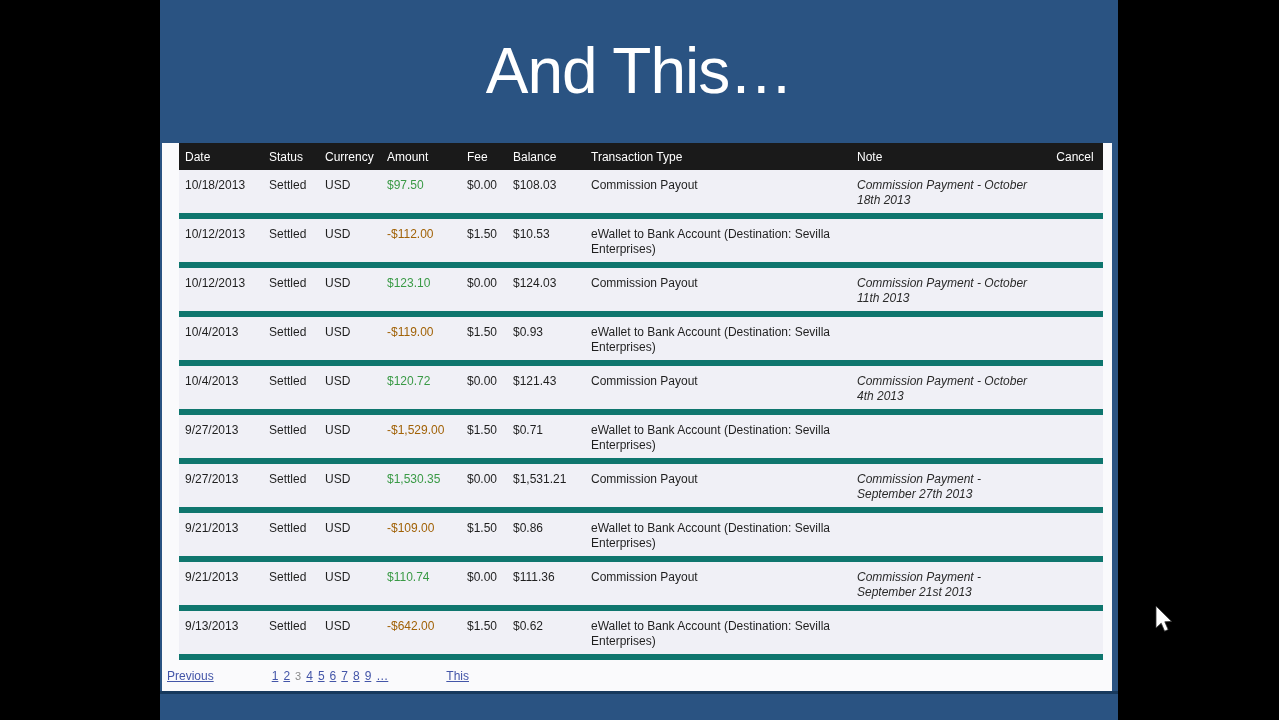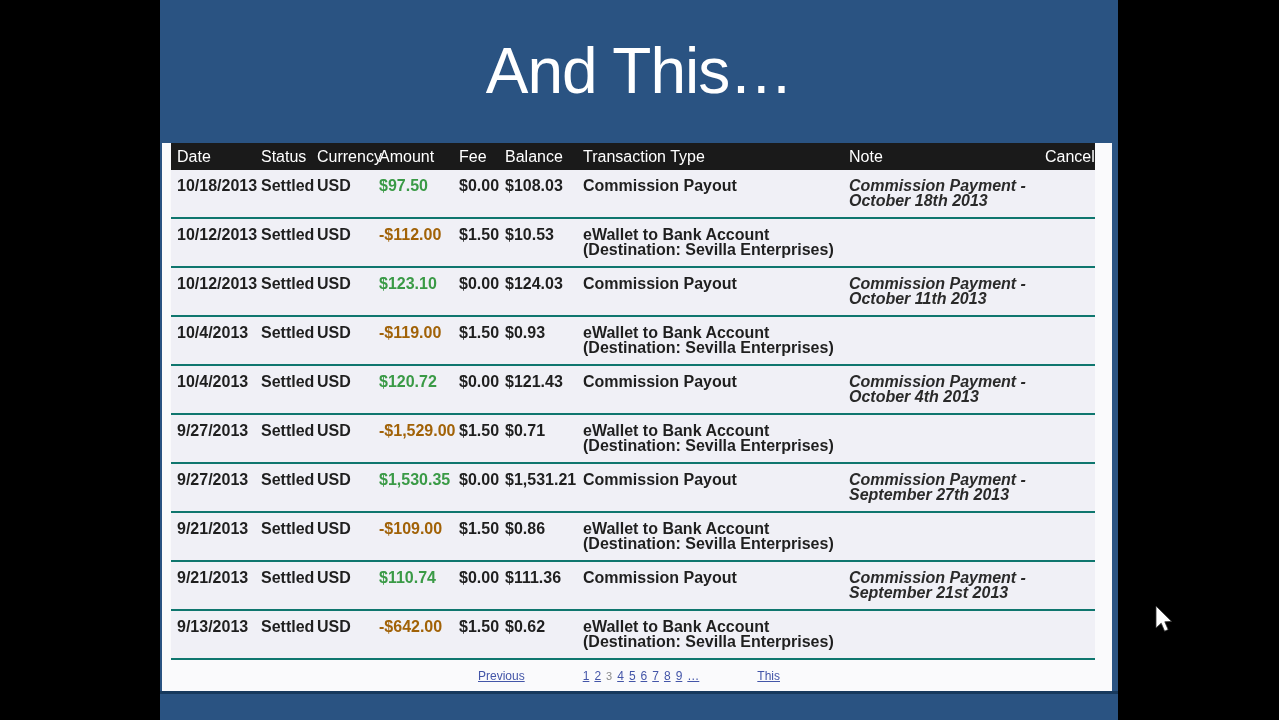--- a/index.html
+++ b/index.html
@@ -12,46 +12,46 @@
 
   .slide-title { margin-top: 34px; text-align: center; color: #FFFFFF;
                  font-size: 64px; font-weight: normal; letter-spacing: -1px; }
 
   .content { position: absolute; left: 2px; top: 143px; width: 950px; height: 548px;
              background: #FAFAFC; }
 
   .divider { position: absolute; left: 0; top: 691px; width: 958px; height: 3px;
              background: #17395D; }
 
-  .ttable { margin-left: 9px; width: 924px; font-size: 16px; color: #1F1F1F; }
+  .ttable { margin-left: 17px; width: 924px; font-size: 12px; color: #1F1F1F; }
 
   .thead { display: flex; background: #1A1A1A; color: #FFFFFF; height: 27px;
            align-items: center; }
   .thead .c { padding: 0 6px; }
 
   .trow { display: flex; background: #F0F0F6; min-height: 49px;
-          border-bottom: 2px solid #0f766e; font-weight: bold; }
+          border-bottom: 6px solid #0f766e; }
   .trow .c { padding: 8px 6px 4px 6px; line-height: 15px; }
 
   .c-date   { width: 84px; }
   .c-status { width: 56px; }
   .c-curr   { width: 62px; }
   .c-amt    { width: 80px; }
   .c-fee    { width: 46px; }
   .c-bal    { width: 78px; }
   .c-type   { width: 266px; }
   .c-note   { width: 196px; }
   .c-cancel { width: 56px; text-align: center; }
 
   .trow .c-note { font-style: italic; color: #2A2A2A; }
   .pos { color: #3A9A46; }
   .neg { color: #a16207; }
 
   .pager { margin-left: 5px; width: 924px; height: 31px; display: flex;
-           justify-content: center; align-items: center; gap: 58px;
+           justify-content: flex-start; align-items: center; gap: 58px;
            font-size: 12px; }
   .pager a { color: #4355A8; text-decoration: underline; cursor: pointer; }
   .pages { display: flex; gap: 5px; align-items: baseline; }
   .pages .current { color: #8A8A8A; font-size: 11px; text-decoration: none; }
 
   .cursor { position: absolute; left: 1152px; top: 604px; width: 22px; height: 32px; }
 </style>
 </head>
 <body>
 

